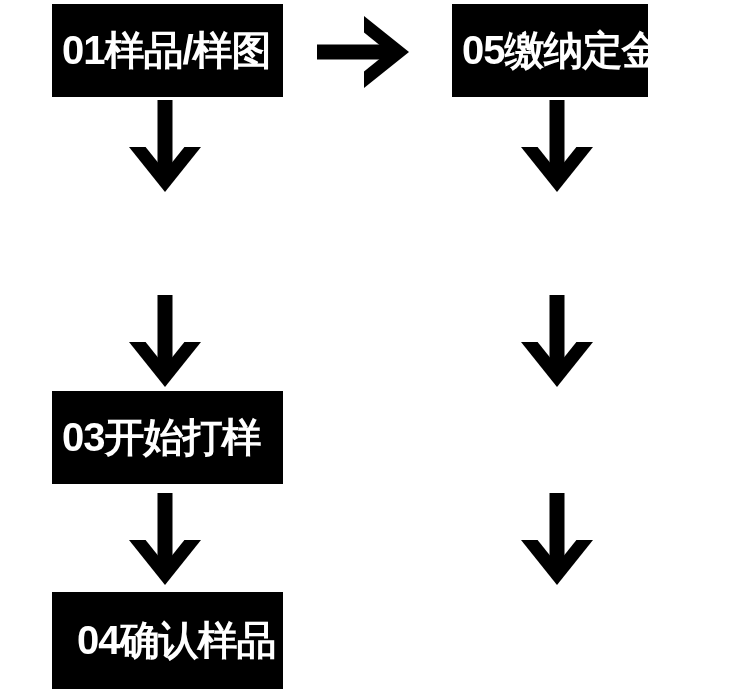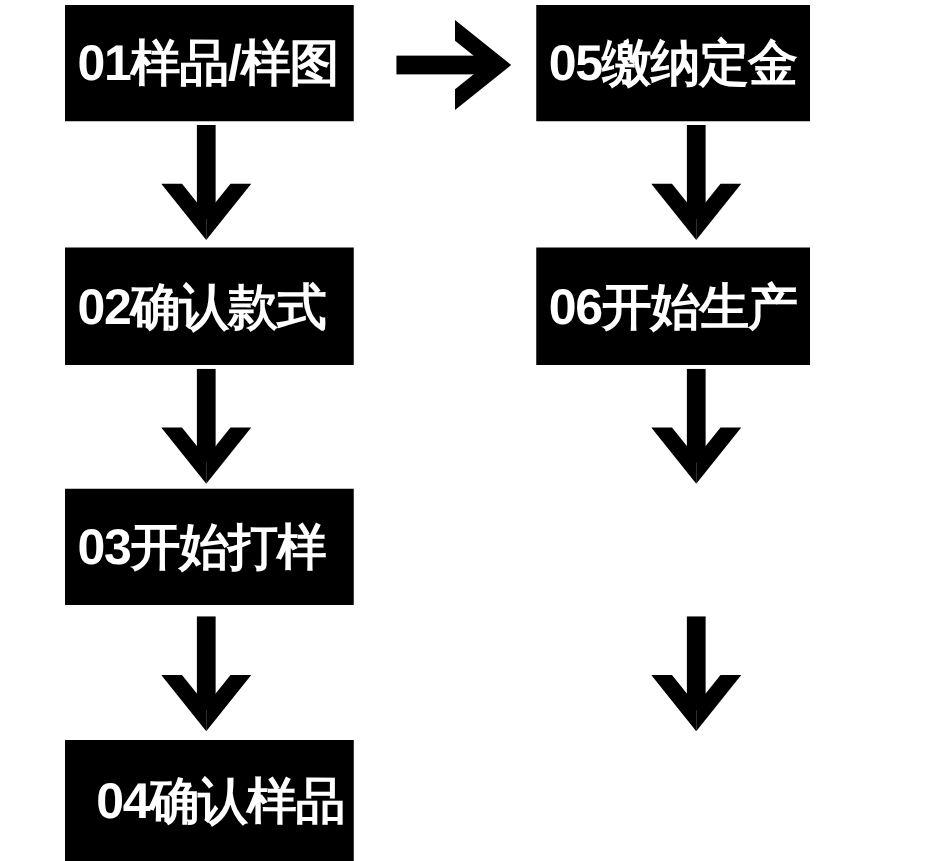--- a/index.html
+++ b/index.html
@@ -24,44 +24,42 @@
     justify-content: flex-start;
     padding-left: 10px;
     box-sizing: border-box;
     font-size: 40px;
     font-weight: 700;
     letter-spacing: -1px;
     white-space: nowrap;
     overflow: hidden;
   }
   .col-left  { left: 52px;  width: 231px; }
-  .col-right { left: 429px; width: 228px; }
+  .col-right { left: 452px; width: 228px; }
   .row-1 { top: 4px;   height: 93px; }
   .row-2 { top: 198px; height: 94px; }
   .row-3 { top: 391px; height: 93px; }
   .row-4 { top: 592px; height: 97px; padding-left: 25px; }
   .arrow {
     position: absolute;
     display: block;
   }
   .arrow svg { display: block; }
   .arrow-fill { fill: #000000; }
 </style>
 </head>
 <body>
 
 <div id="canvas">
 
   <div class="step-box col-left row-1">01样品/样图</div>
-  <div class="step-box col-left row-2">02确认款式</div>
   <div class="step-box col-left row-3">03开始打样</div>
   <div class="step-box col-left row-4">04确认样品</div>
 
   <div class="step-box col-right row-1">05缴纳定金</div>
-  <div class="step-box col-right row-2">06开始生产</div>
 
   <span class="arrow" style="left:317px; top:16px;">
     <svg width="92" height="72" viewBox="0 0 92 72" xmlns="http://www.w3.org/2000/svg">
       <rect class="arrow-fill" x="0" y="28.5" width="75" height="15"></rect>
       <polygon class="arrow-fill" points="92,36 47,0 47,16.6 71.2,36"></polygon>
       <polygon class="arrow-fill" points="92,36 47,72 47,55.4 71.2,36"></polygon>
     </svg>
   </span>
 
   <span class="arrow" style="left:129px; top:100px;">

